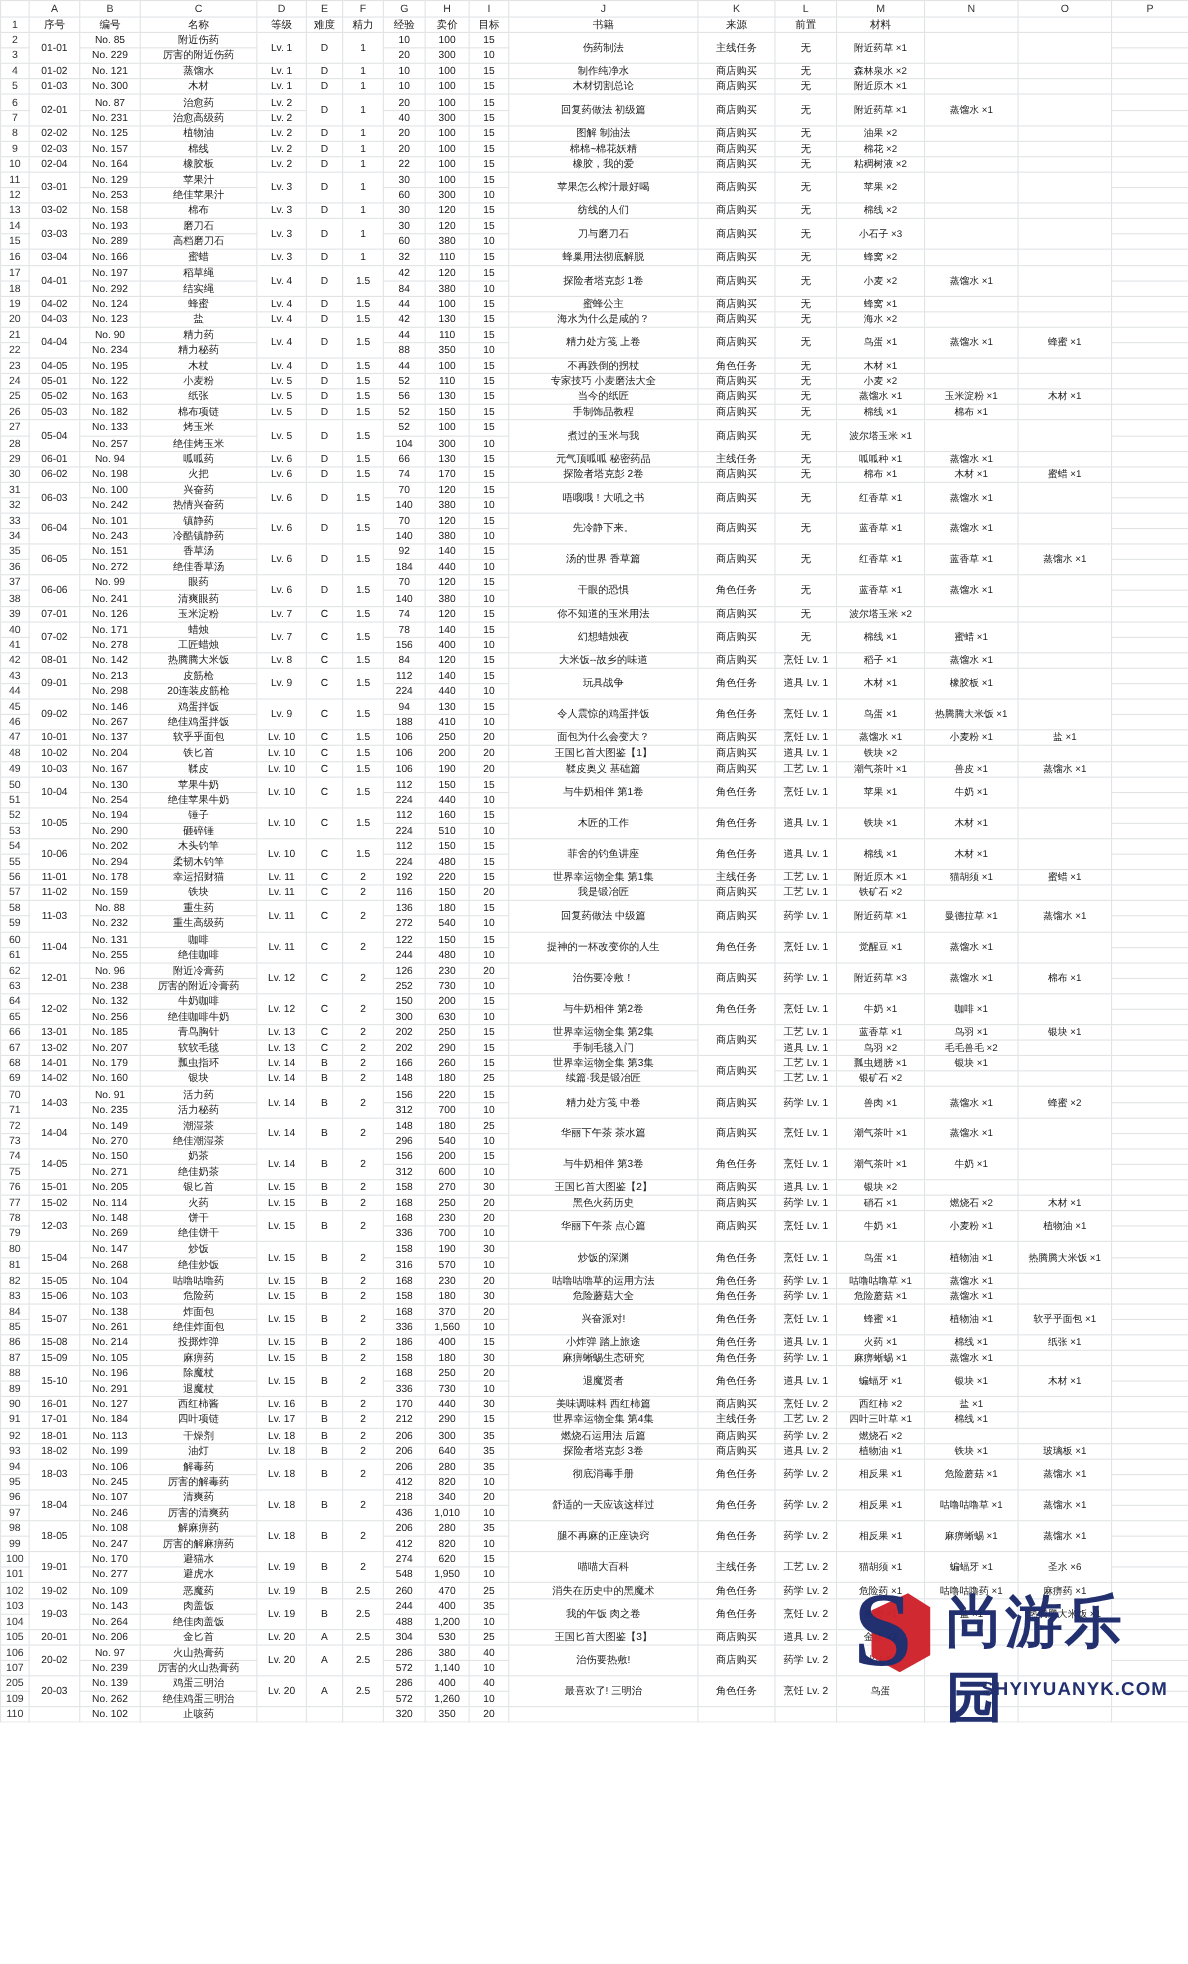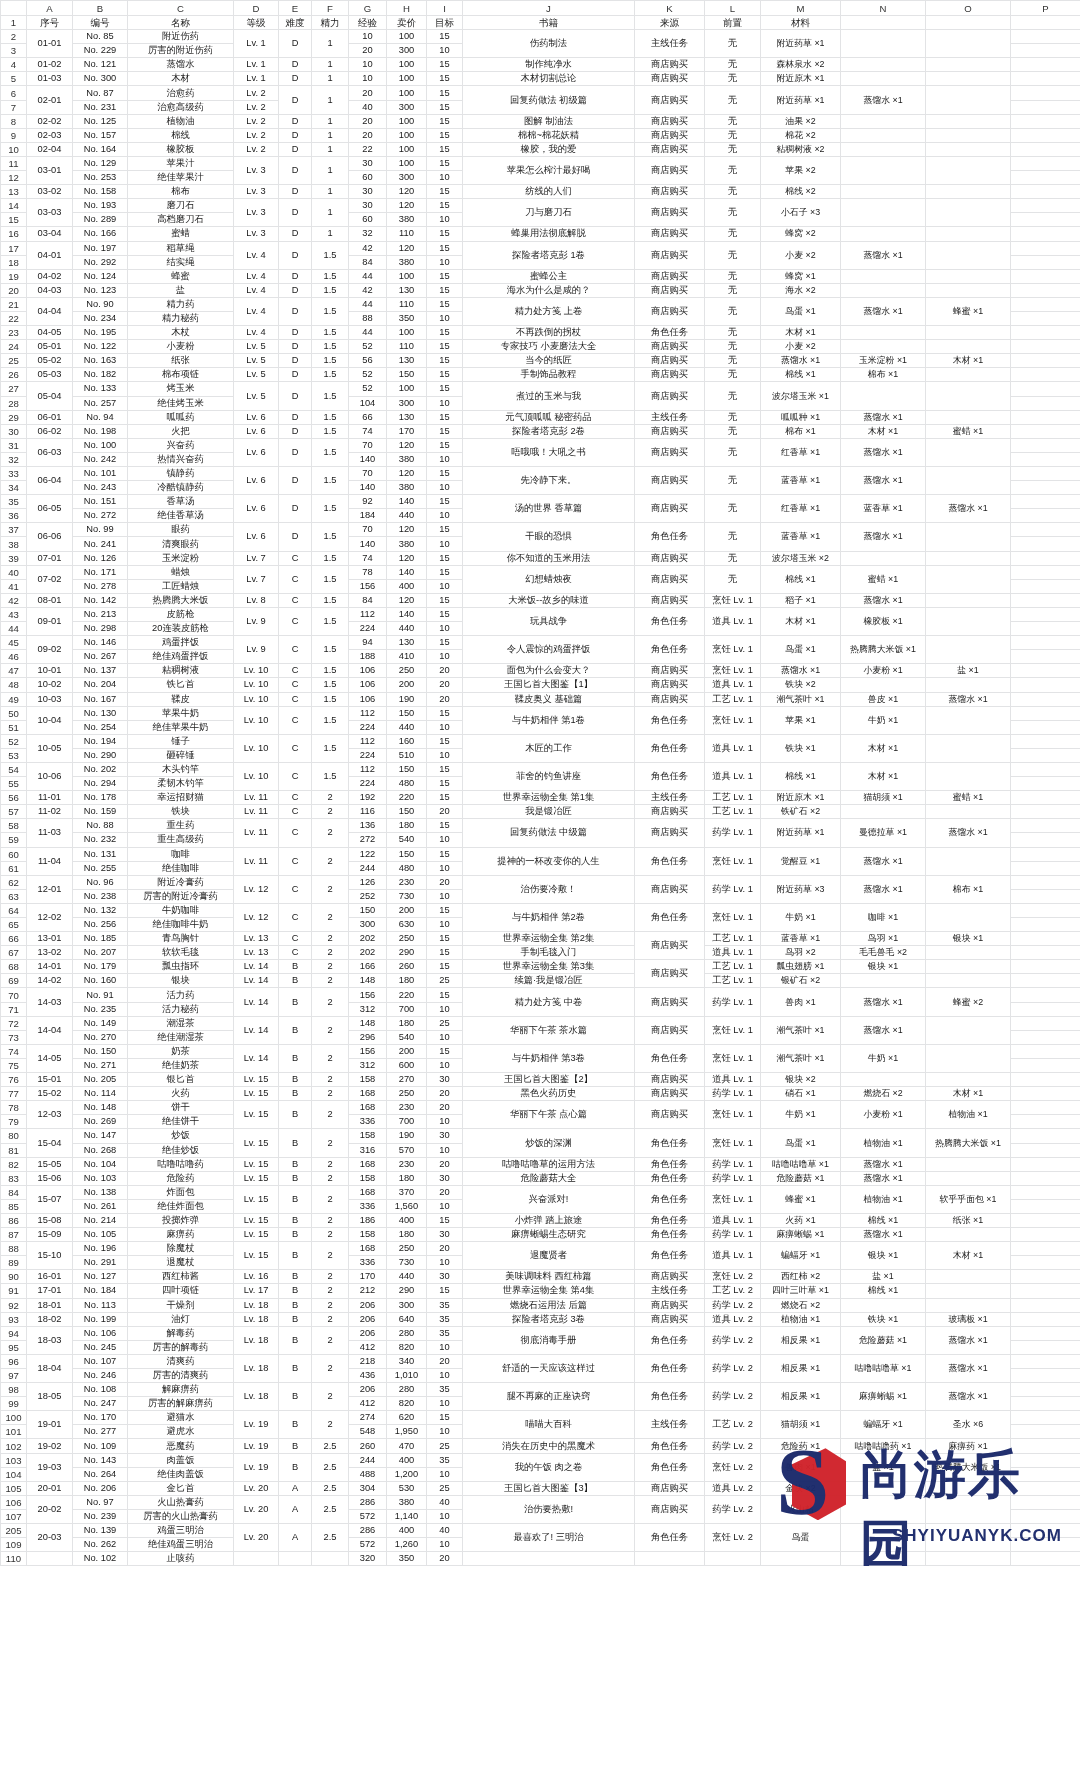--- a/index.html
+++ b/index.html
@@ -896,21 +896,21 @@
           <td>绝佳鸡蛋拌饭</td>
           <td class="num">188</td>
           <td class="num">410</td>
           <td class="num">10</td>
           <td></td>
         </tr>
         <tr>
           <td class="rownum">47</td>
           <td>10-01</td>
           <td>No. 137</td>
-          <td>粘稠树液</td>
+          <td>软乎乎面包</td>
           <td>Lv. 10</td>
           <td>C</td>
           <td>1.5</td>
           <td class="num">106</td>
           <td class="num">250</td>
           <td class="num">20</td>
           <td class="bk">面包为什么会变大？</td>
           <td>商店购买</td>
           <td>烹饪 Lv. 1</td>
           <td class="mat">蒸馏水 ×1</td>

